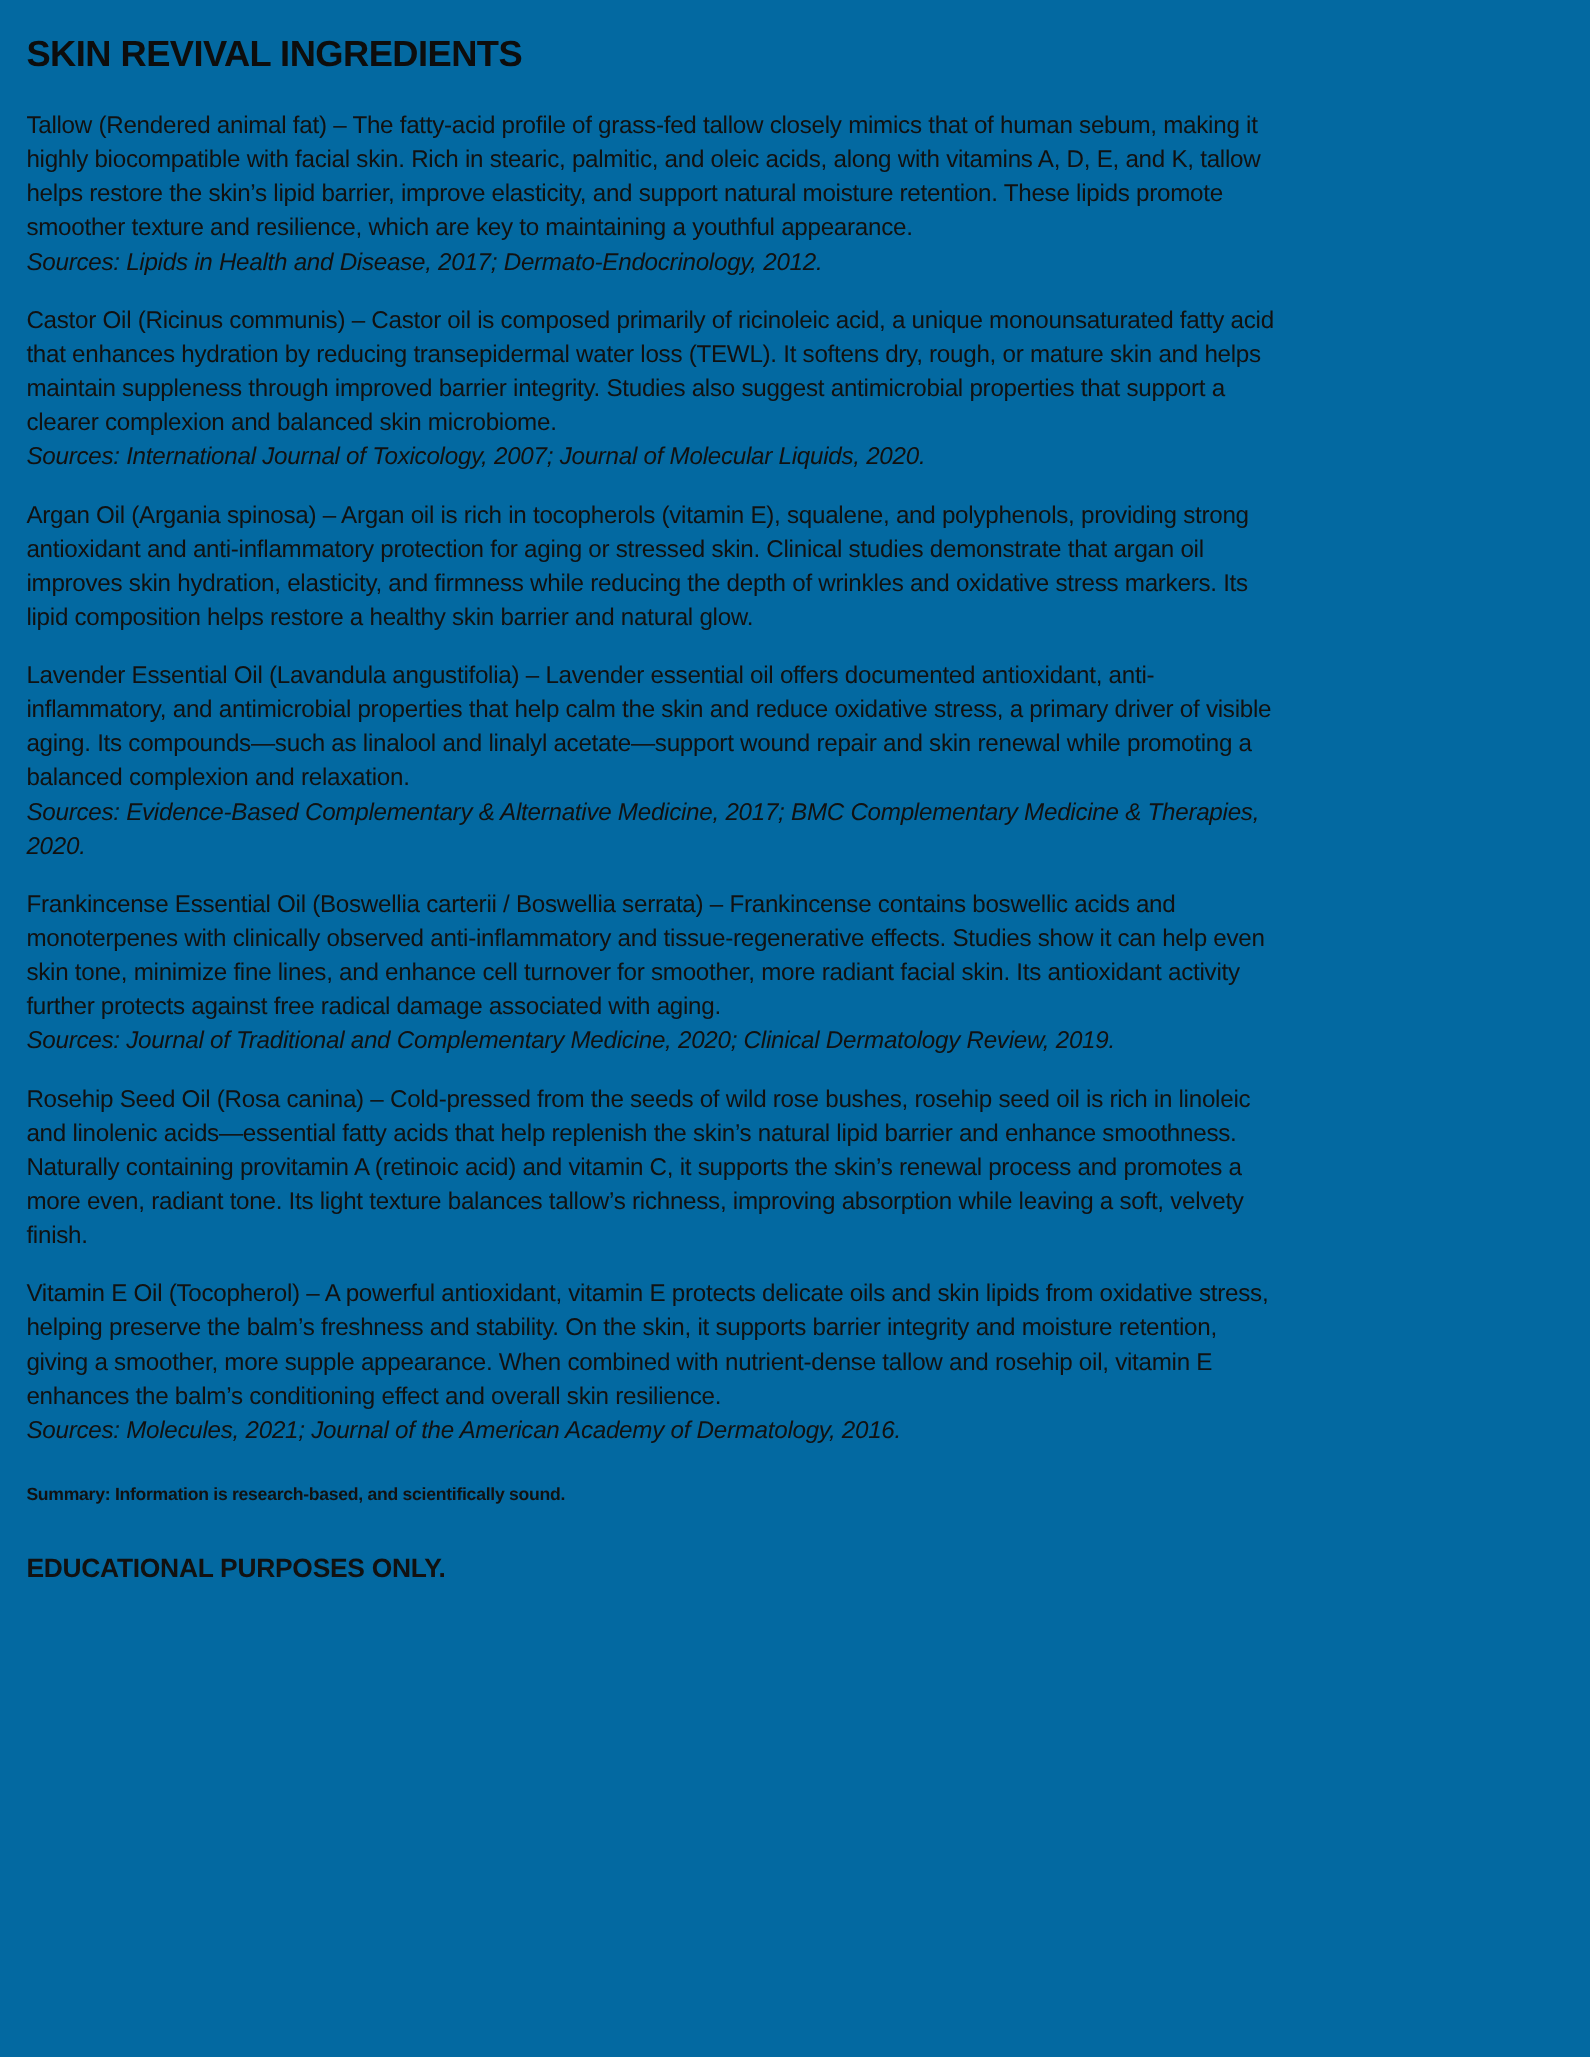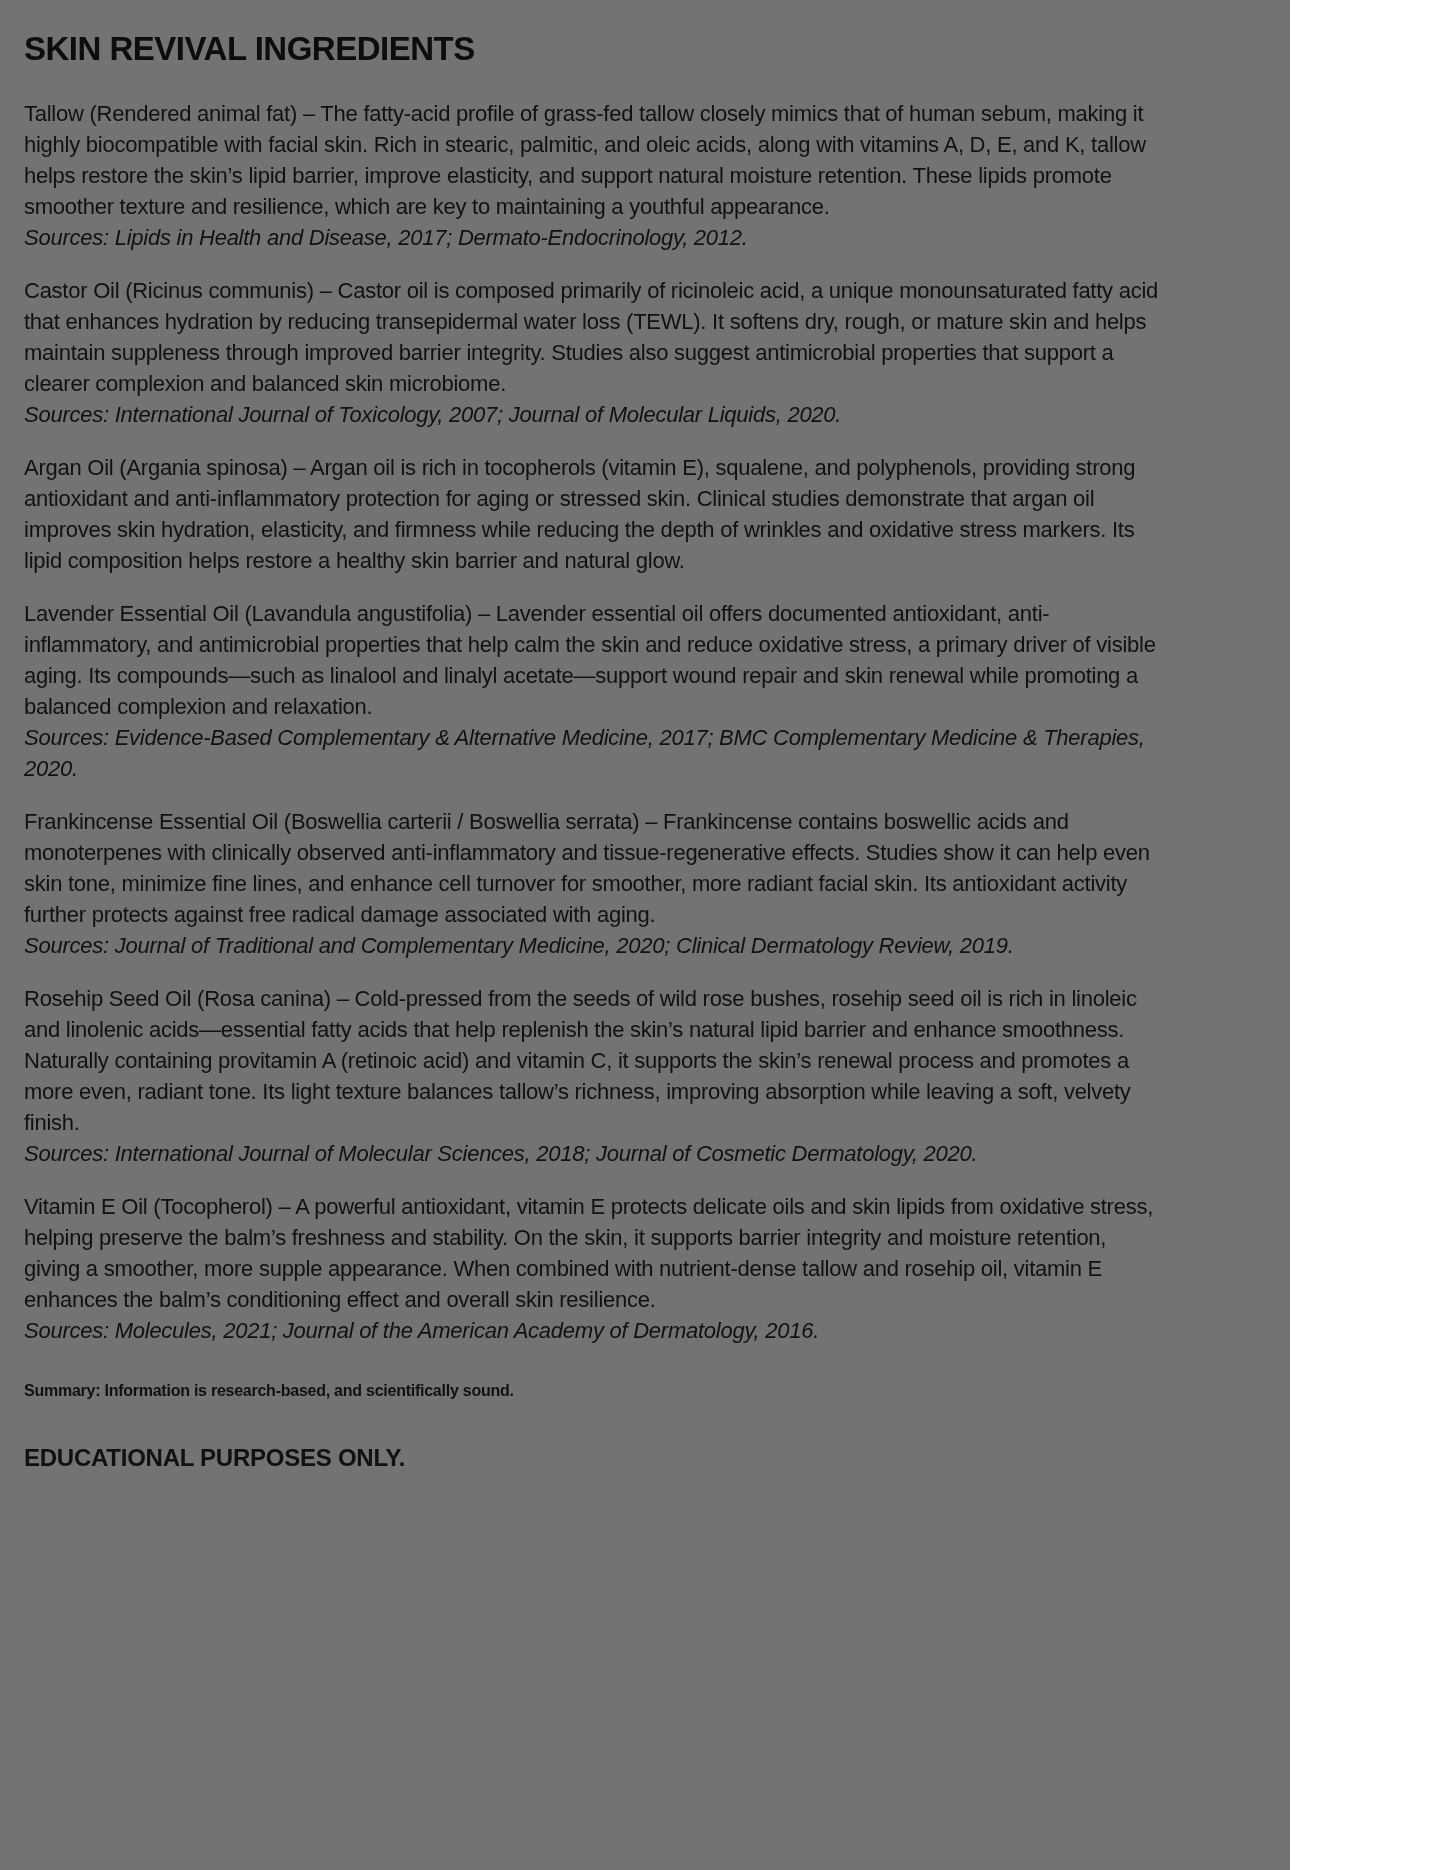--- a/index.html
+++ b/index.html
@@ -3,25 +3,25 @@
 <meta charset="utf-8">
 <style>
   html, body {
     margin: 0;
     padding: 0;
     background: #ffffff;
     color: #111111;
     font-family: "Liberation Sans", sans-serif;
   }
   .page {
-    width: 1290px;
+    width: 1445px;
     min-height: 1870px;
     box-sizing: border-box;
     padding: 24px 30px 40px 24px;
-    background: #737373;
+    background: #0369a1;
   }
   .doc-title {
     font-size: 33px;
     font-weight: 800;
     letter-spacing: -0.5px;
     margin: 6px 0 30px 0;
     color: #0d0d0d;
   }
   .ingredient {
     max-width: 1140px;
@@ -81,21 +81,20 @@
     <p class="ingredient-sources">Sources: Evidence-Based Complementary &amp; Alternative Medicine, 2017; BMC Complementary Medicine &amp; Therapies, 2020.</p>
   </div>
 
   <div class="ingredient">
     <p><span class="ingredient-name">Frankincense Essential Oil (Boswellia carterii / Boswellia serrata)</span> <span>– Frankincense contains boswellic acids and monoterpenes with clinically observed anti-inflammatory and tissue-regenerative effects. Studies show it can help even skin tone, minimize fine lines, and enhance cell turnover for smoother, more radiant facial skin. Its antioxidant activity further protects against free radical damage associated with aging.</span></p>
     <p class="ingredient-sources">Sources: Journal of Traditional and Complementary Medicine, 2020; Clinical Dermatology Review, 2019.</p>
   </div>
 
   <div class="ingredient">
     <p><span class="ingredient-name">Rosehip Seed Oil (Rosa canina)</span> <span>– Cold-pressed from the seeds of wild rose bushes, rosehip seed oil is rich in linoleic and linolenic acids—essential fatty acids that help replenish the skin’s natural lipid barrier and enhance smoothness. Naturally containing provitamin A (retinoic acid) and vitamin C, it supports the skin’s renewal process and promotes a more even, radiant tone. Its light texture balances tallow’s richness, improving absorption while leaving a soft, velvety finish.</span></p>
-    <p class="ingredient-sources">Sources: International Journal of Molecular Sciences, 2018; Journal of Cosmetic Dermatology, 2020.</p>
   </div>
 
   <div class="ingredient">
     <p><span class="ingredient-name">Vitamin E Oil (Tocopherol)</span> <span>– A powerful antioxidant, vitamin E protects delicate oils and skin lipids from oxidative stress, helping preserve the balm’s freshness and stability. On the skin, it supports barrier integrity and moisture retention, giving a smoother, more supple appearance. When combined with nutrient-dense tallow and rosehip oil, vitamin E enhances the balm’s conditioning effect and overall skin resilience.</span></p>
     <p class="ingredient-sources">Sources: Molecules, 2021; Journal of the American Academy of Dermatology, 2016.</p>
   </div>
 
   <p class="summary-line">Summary: Information is research-based, and scientifically sound.</p>
 
   <p class="disclaimer-line">EDUCATIONAL PURPOSES ONLY.</p>

